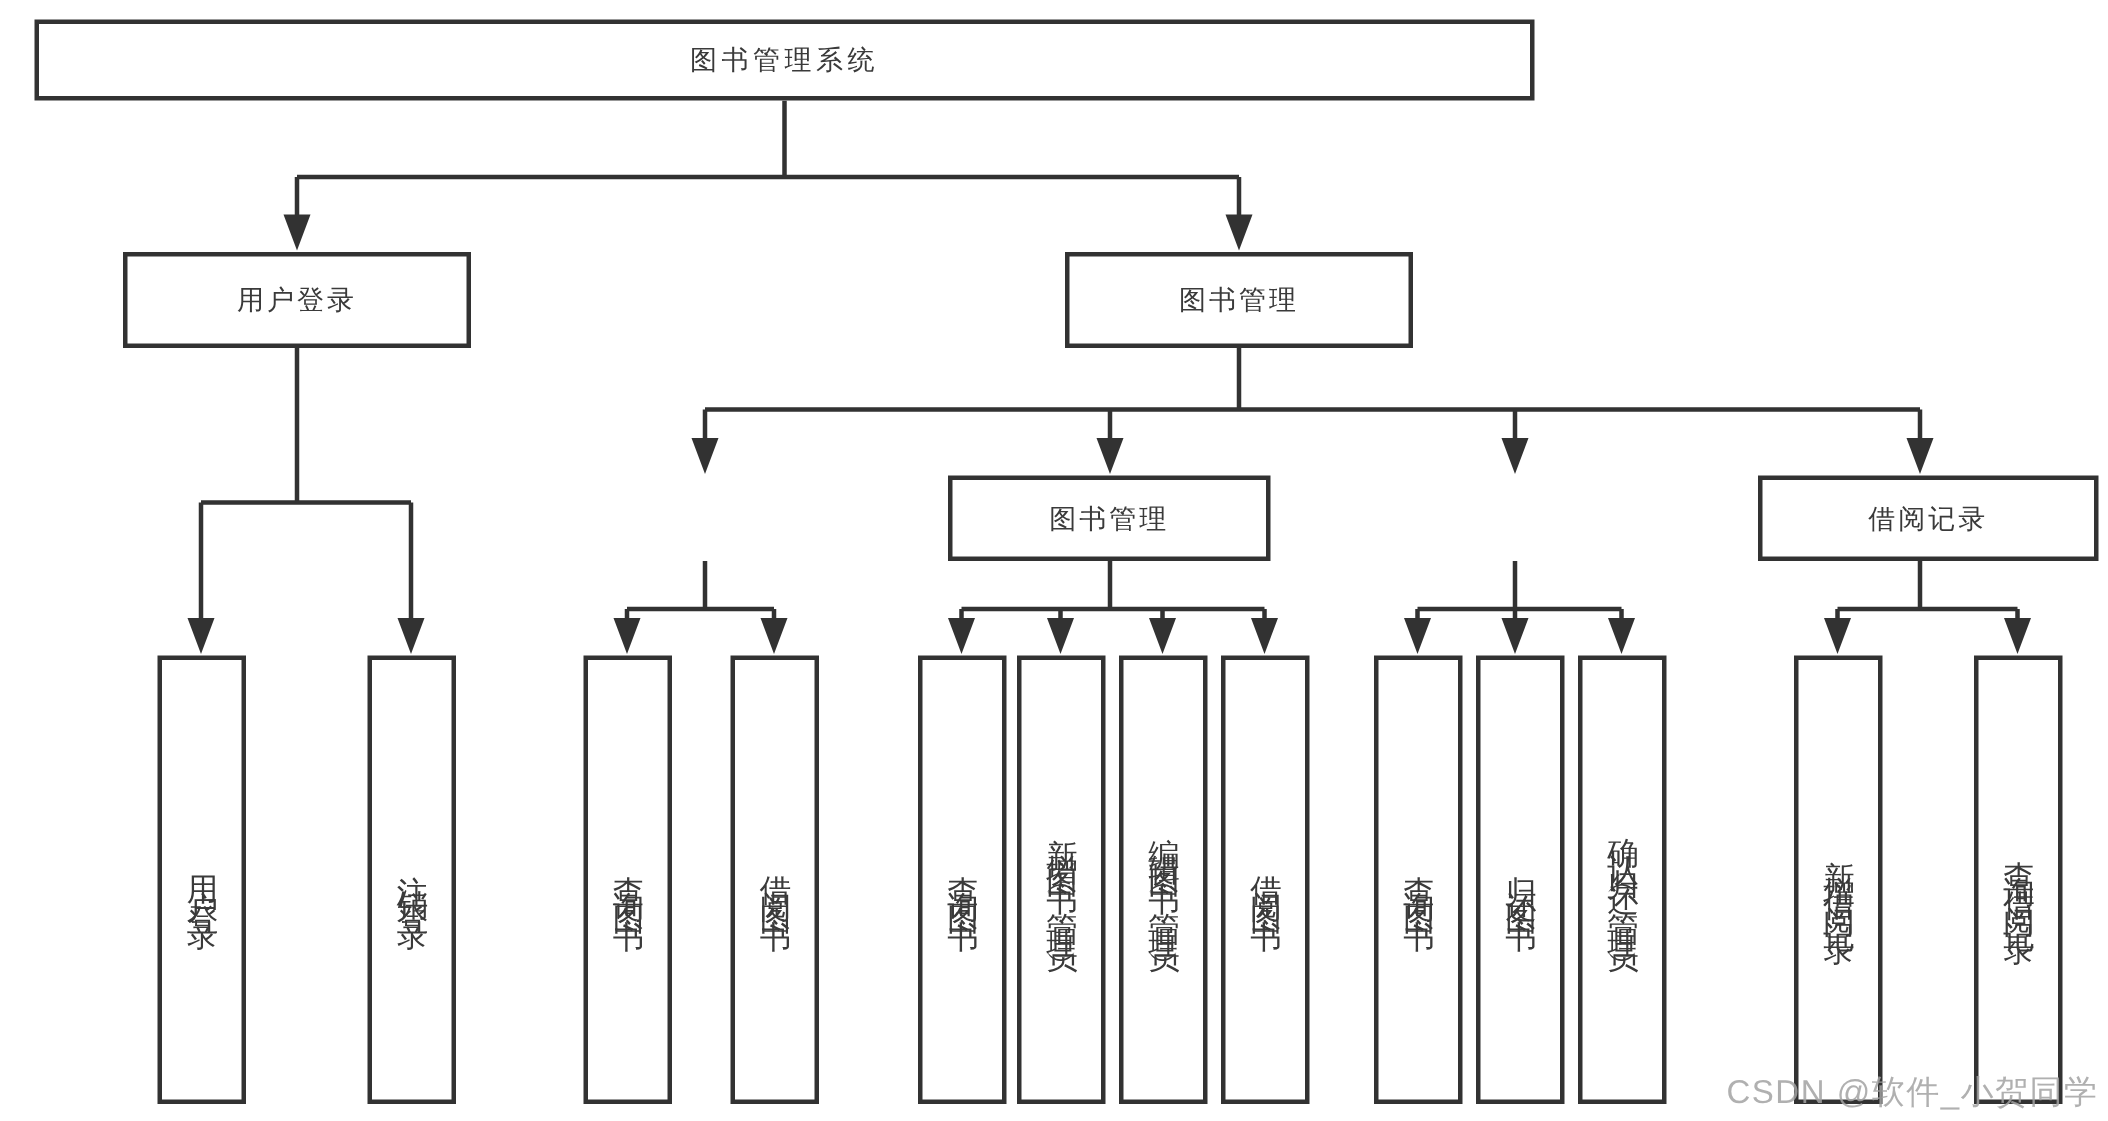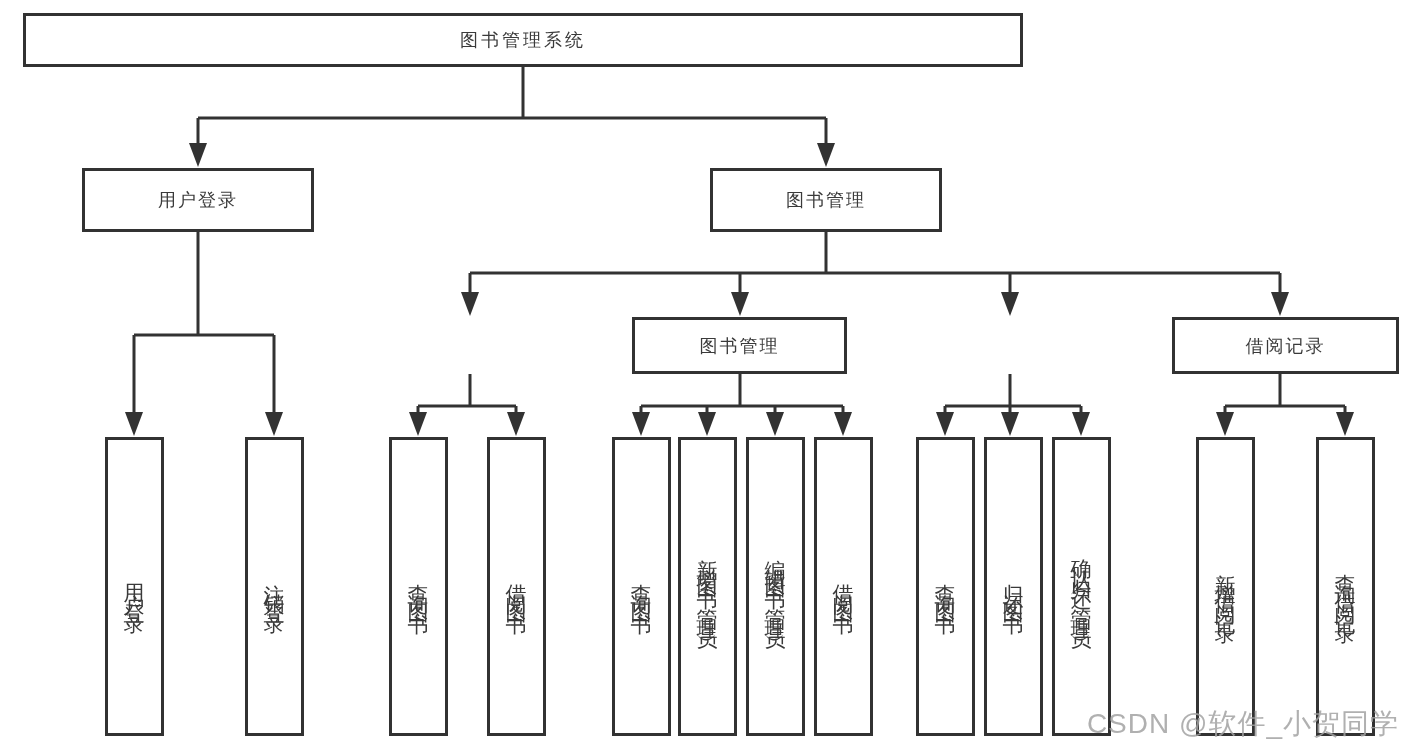--- a/index.html
+++ b/index.html
@@ -34,21 +34,21 @@
     text-orientation:mixed;
     font-size:21px;
     letter-spacing:10px;
     line-height:1;
     padding:6px 0;
   }
   .watermark{
     position:absolute;
     right:6px;
     bottom:4px;
-    font-size:28px;
+    font-size:22px;
     color:rgba(162,162,162,0.85);
     letter-spacing:1px;
     white-space:nowrap;
   }
 </style>
 </head>
 <body>
 
 <div class="stage">
 

